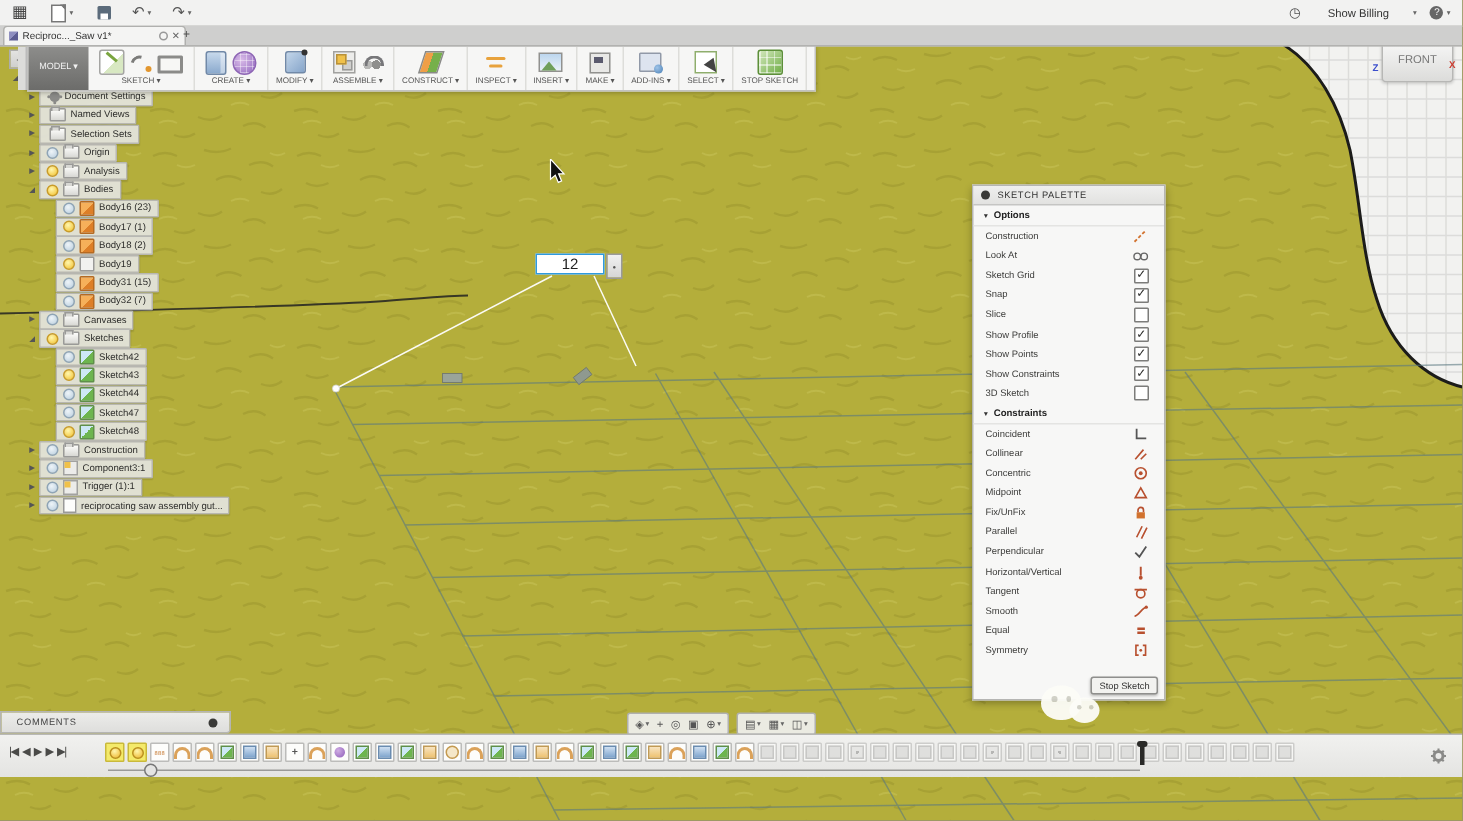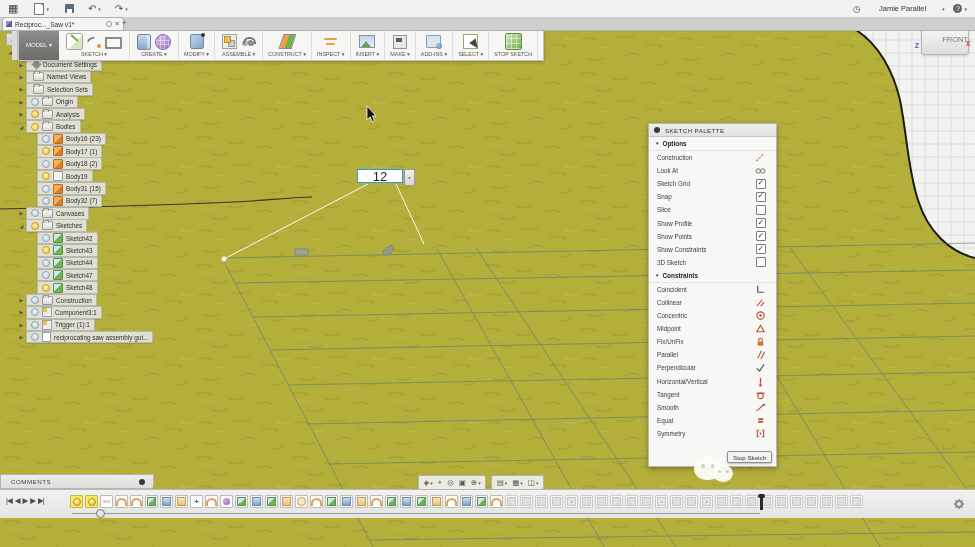--- a/index.html
+++ b/index.html
@@ -28,28 +28,28 @@
               border:1px solid #b0b0ae;border-bottom:none;border-radius:3px 3px 0 0;
               display:flex;align-items:center;padding:0 3px;}
   .tab-cube{width:6px;height:6px;background:linear-gradient(135deg,#8f8fc0 50%,#5d5d92 50%);margin-right:3px;}
   #tab-label{font-size:6.6px;color:#333;white-space:nowrap;flex:1;}
   .tab-sync{width:4px;height:4px;border:1px solid #999;border-radius:50%;margin-right:3px;}
   .tab-close{font-size:6.5px;color:#666;}
   #tab-new{position:absolute;left:122px;top:1px;font-size:8px;color:#555;}
   
   #canvas{position:absolute;left:0;top:30px;width:975px;height:517px;z-index:1;}
   #dim-box{position:absolute;left:357px;top:139px;z-index:6;display:flex;}
-  #dim-input{width:44px;height:12px;border:1.5px solid #2e9adf;background:#fff;font-size:13px;
+  #dim-input{width:44px;height:12px;border:1.5px solid #2e9adf;background:#fff;font-size:10px;
              text-align:center;font-family:"Liberation Sans",sans-serif;padding:0;color:#222;}
   #dim-side{width:9px;height:15px;background:linear-gradient(#f0f0f0,#d6d6d6);border:1px solid #9a9a9a;
             margin-left:1px;font-size:4px;color:#555;text-align:center;line-height:15px;}
   
   #viewcube{position:absolute;left:921px;top:24px;width:46px;height:29px;z-index:5;
             background:linear-gradient(#fafafa,#dcdcda);border:1px solid #b7b7b5;border-radius:3px;
-            font-size:7.5px;color:#777;text-align:right;line-height:29px;box-shadow:0 1px 2px rgba(0,0,0,.15);}
+            font-size:7.5px;color:#777;text-align:center;line-height:29px;box-shadow:0 1px 2px rgba(0,0,0,.15);}
   .axis{position:absolute;z-index:5;font-size:6.5px;font-weight:bold;}
   #axis-y{left:938px;top:7px;color:#2e9e2e;}
   #axis-x{left:966px;top:40px;color:#cc3b2e;}
   #axis-z{left:915px;top:42px;color:#3b4ecc;}
   
   #cursor{position:absolute;left:366px;top:106px;z-index:40;}
   
   #toolbar{position:absolute;left:18px;top:30px;width:524px;height:29px;background:#f6f6f5;
            border:1px solid #c2c2c0;box-shadow:0 1px 3px rgba(0,0,0,.25);z-index:20;display:flex;}
   #tb-grip{position:absolute;left:-7px;top:0;width:5px;height:29px;background:#dcdcda;border-right:1px solid #bbb;}
@@ -323,21 +323,21 @@
     <span class="qa-ic qa-grid">▦</span>
     <span class="qa-file"></span>
       <span class="dd">▾</span>
     <span class="qa-save"></span>
     <span class="qa-ic">↶</span>
       <span class="dd">▾</span>
     <span class="qa-ic">↷</span>
       <span class="dd">▾</span>
     <div id="tb-right">
       <span id="clock-icon">◷</span>
-      <span id="user-name">Jamie Parallel</span>
+      <span id="user-name">Show Billing</span>
       <span class="dd">▾</span>&nbsp;&nbsp;
       <span id="help-btn">?</span>
       <span class="dd">▾</span>
     </div>
   </div>
 
   <div id="tabbar">
     <div id="tab-active">
       <span class="tab-cube"></span>
       <span id="tab-label">Reciproc..._Saw v1*</span>

